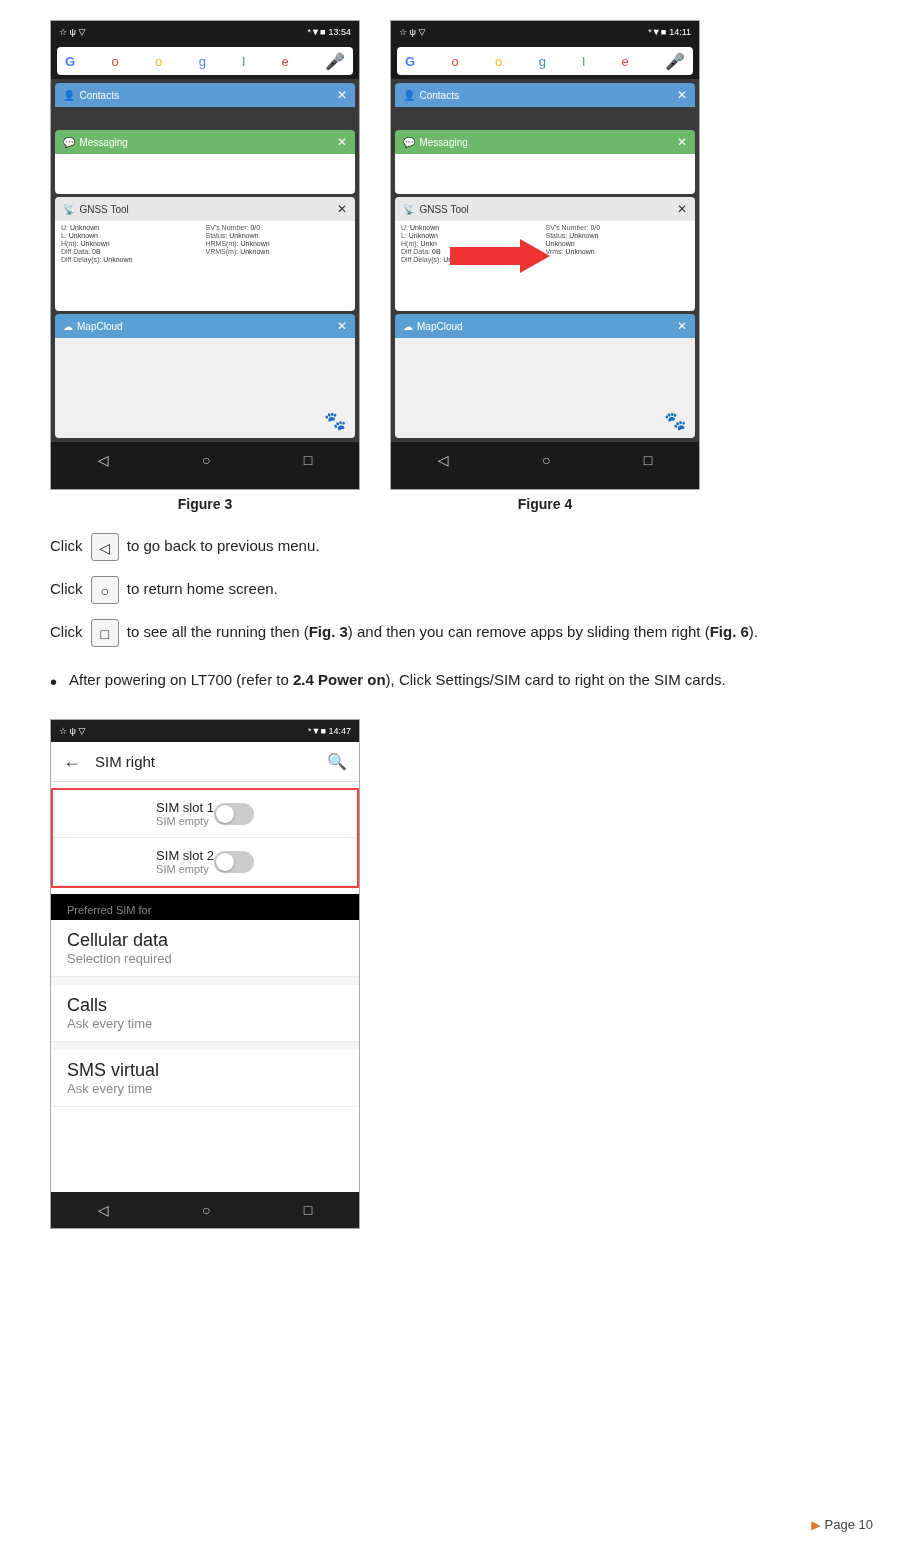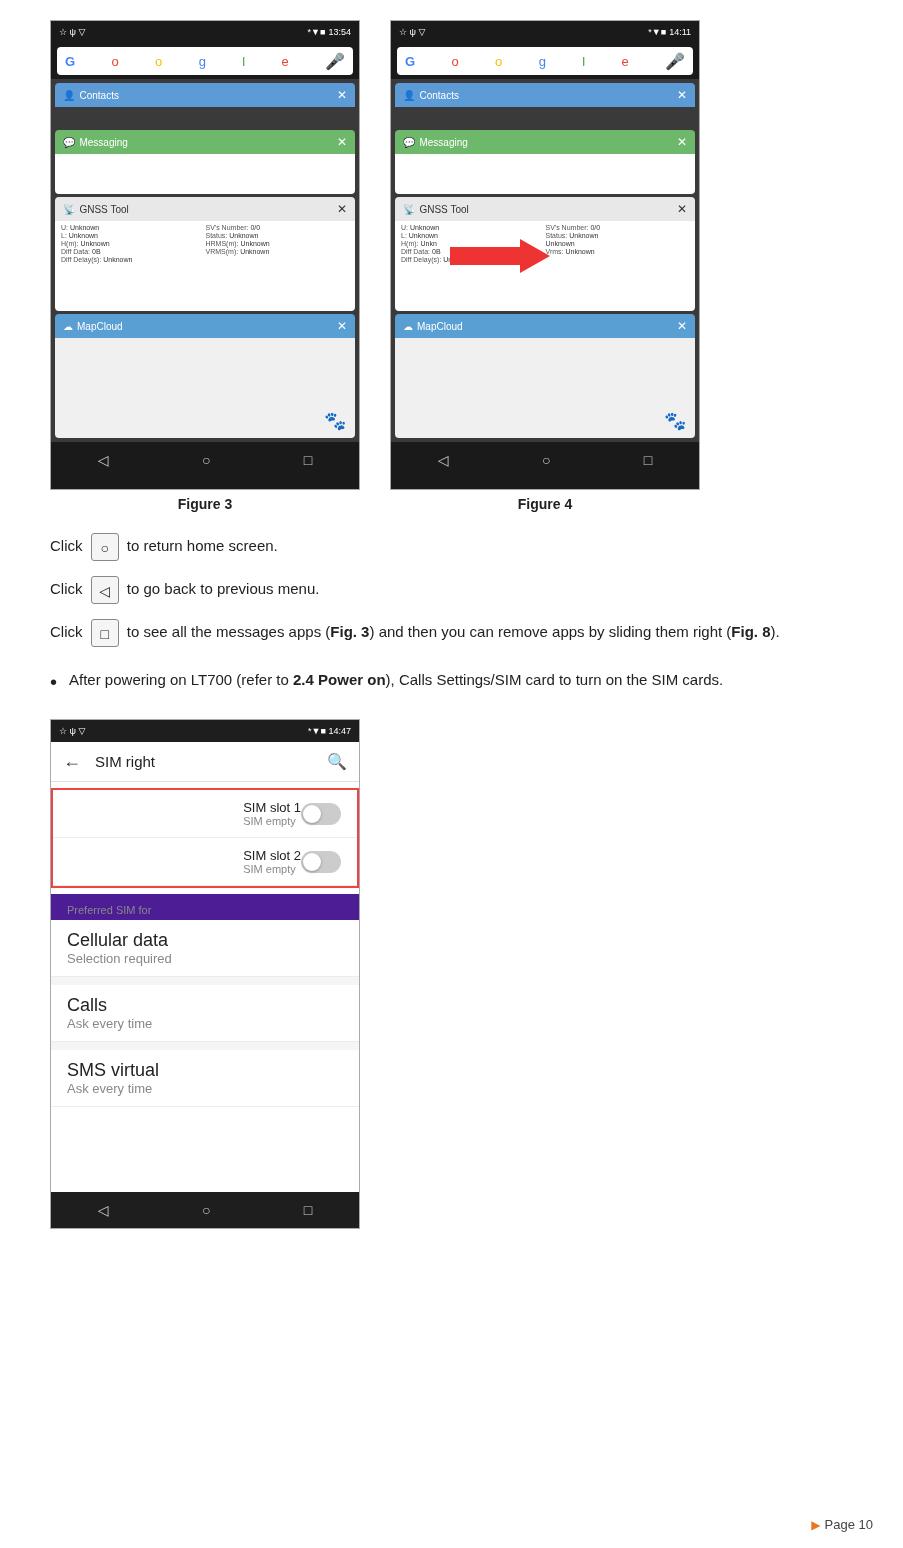--- a/index.html
+++ b/index.html
@@ -257,21 +257,21 @@
     .sim-highlight-box {
       border: 2px solid #e44;
       margin: 6px 0;
     }
 
     .sim-item {
       background: #fff;
       padding: 10px 16px;
       display: flex;
       align-items: center;
-      justify-content: flex-end;
+      justify-content: center;
       border-bottom: 1px solid #ececec;
     }
 
     .sim-item-text {}
     .sim-item-title { font-size: 13px; color: #222; }
     .sim-item-sub { font-size: 11px; color: #888; }
 
     
     .toggle-off {
       width: 40px;
@@ -290,21 +290,21 @@
       border-radius: 50%;
       top: 2px;
       left: 2px;
       box-shadow: 0 1px 3px rgba(0,0,0,0.3);
     }
 
     .sim-section-label {
       padding: 10px 16px 4px;
       font-size: 11px;
       color: #888;
-      background: #4c1d95;
+      background: #000000;
     }
 
     .sim-pref-item {
       background: #fff;
       padding: 10px 16px;
       border-bottom: 1px solid #ececec;
     }
 
     .sim-pref-title { font-size: 18px; color: #222; }
     .sim-pref-sub { font-size: 13px; color: #888; }
@@ -558,42 +558,42 @@
       <div class="figure-caption">Figure 4</div>
     </div>
 
   </div>
 
   <div class="body-text">
 
 
     <p class="para">
       Click
+      <span class="inline-icon">◁</span>
+      <span>to go back to previous menu.</span>
+    </p>
+
+    <p class="para">
+      Click
       <span class="inline-icon">○</span>
       <span>to return home screen.</span>
     </p>
 
     <p class="para">
       Click
-      <span class="inline-icon">◁</span>
-      <span>to go back to previous menu.</span>
-    </p>
-
-    <p class="para">
-      Click
       <span class="inline-icon">□</span>
-      <span>to see all the messages apps (</span><span class="bold">Fig. 3</span><span>) and then you can remove apps by sliding them right (</span><span class="bold">Fig. 8</span><span>).</span>
+      <span>to see all the running then (</span><span class="bold">Fig. 3</span><span>) and then you can remove apps by sliding them right (</span><span class="bold">Fig. 6</span><span>).</span>
     </p>
 
   </div>
 
   <div class="bullet-para">
     <span class="bullet-dot">•</span>
     <span>
-      <span>After powering on LT700 (refer to </span><span class="bold">2.4 Power on</span><span>), Calls Settings/SIM card to turn on the SIM cards.</span>
+      <span>After powering on LT700 (refer to </span><span class="bold">2.4 Power on</span><span>), Click Settings/SIM card to right on the SIM cards.</span>
     </span>
   </div>
 
   <div class="sim-phone">
 
     <div class="sim-status-bar">
       <span>☆ ψ ▽</span>
       <span>*▼■ <span>14:47</span></span>
     </div>
 

